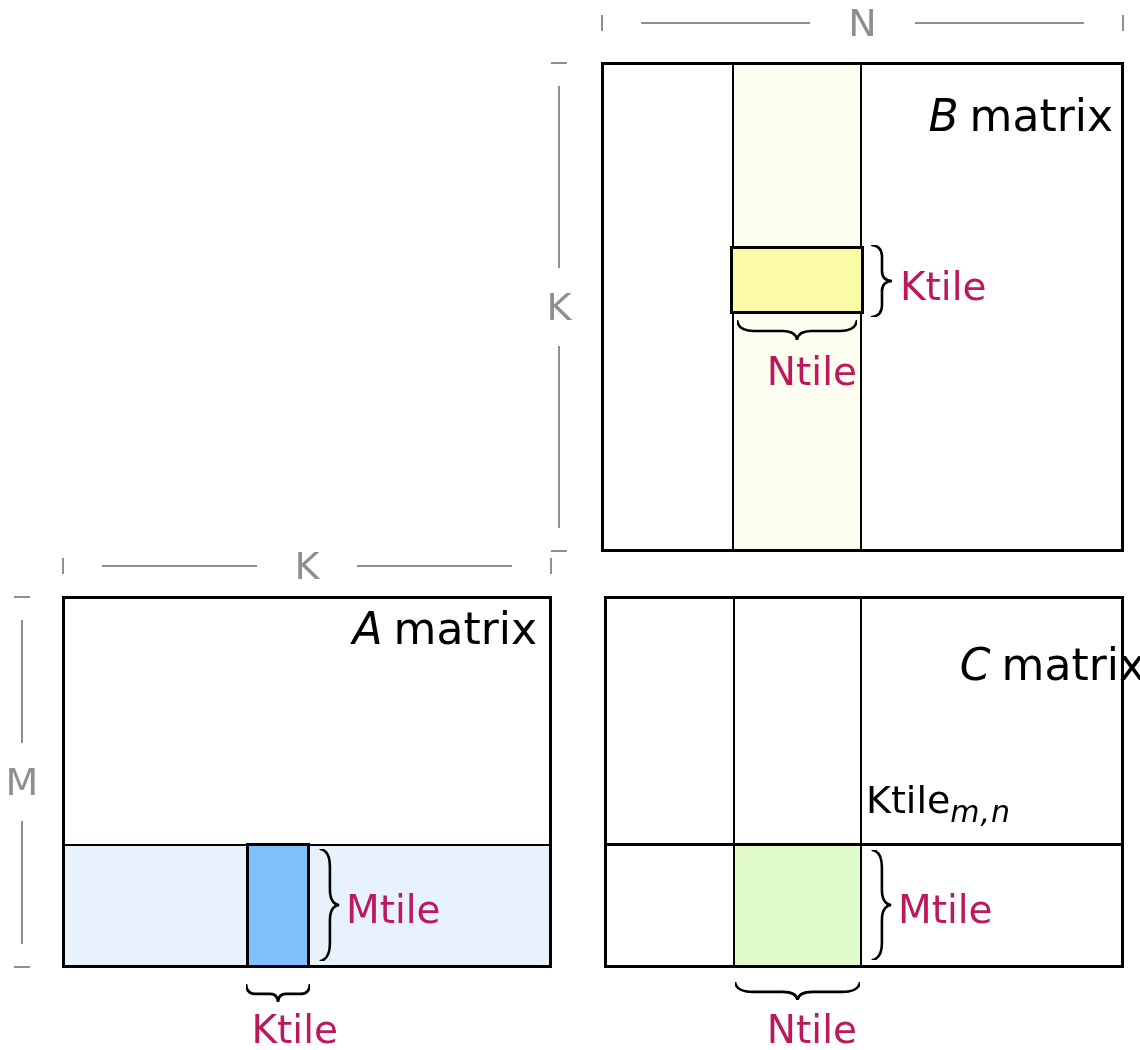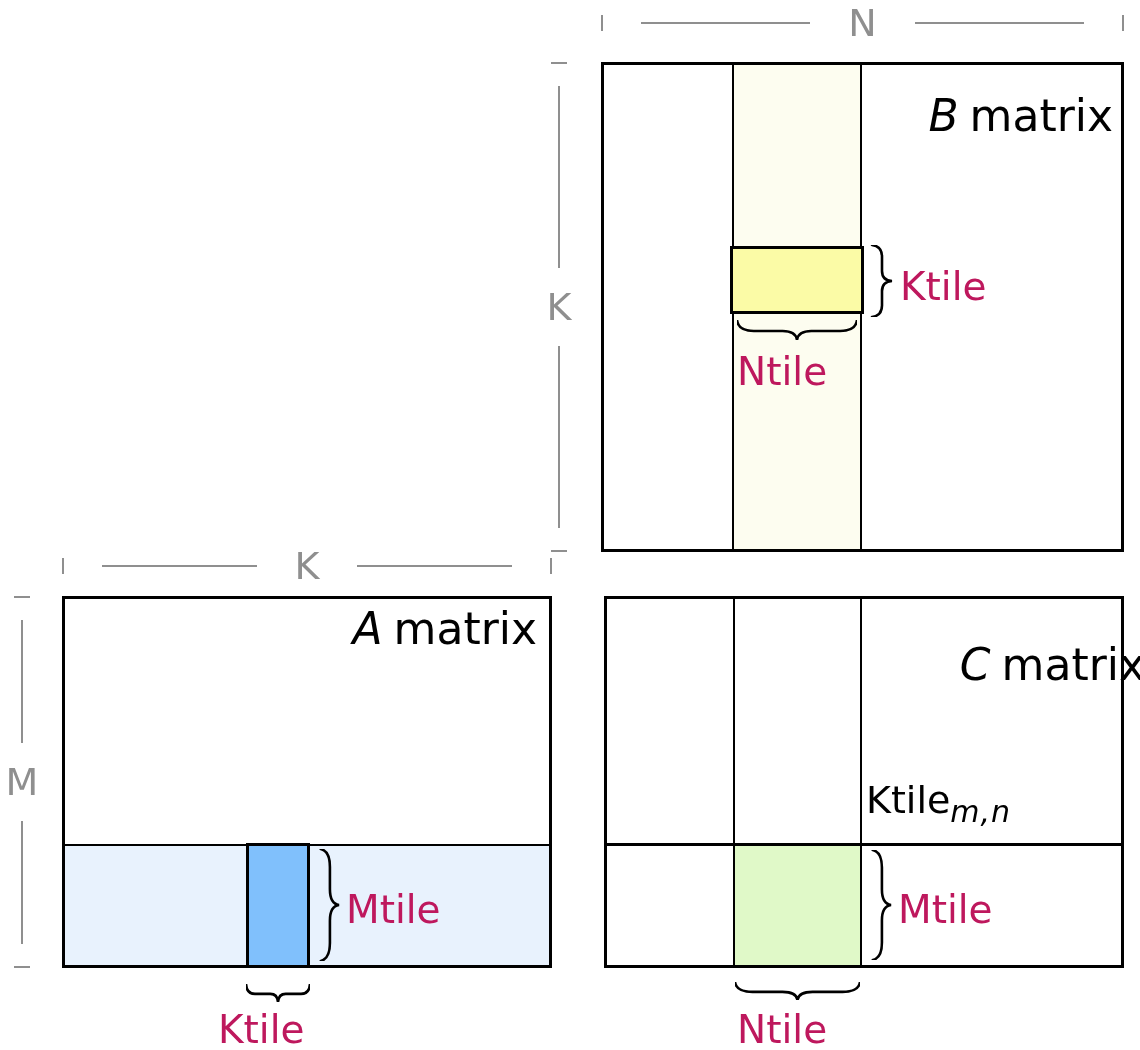--- a/index.html
+++ b/index.html
@@ -4,21 +4,21 @@
 <style>
   html,body{margin:0;padding:0;background:#ffffff;}
   body{font-family:"DejaVu Sans","Liberation Sans",sans-serif;}
   #stage{position:relative;width:1140px;height:1050px;background:#fff;overflow:hidden;}
   .box{position:absolute;border:3px solid #000;box-sizing:border-box;background:#fff;}
   .rect{position:absolute;box-sizing:border-box;}
   .mat-label{position:absolute;font-size:44px;color:#000;text-align:right;white-space:nowrap;line-height:1.15;}
   .mat-letter{font-style:italic;}
   .mat-word{margin-left:11px;}
   .tile-label{position:absolute;font-size:39px;color:#be185d;line-height:1.25;white-space:nowrap;}
-  .center{text-align:left;}
+  .center{text-align:right;}
   .block-label{position:absolute;font-size:38px;color:#000;line-height:1.1;white-space:nowrap;}
   .block-sub{font-size:30px;font-style:italic;vertical-align:-9px;letter-spacing:1px;}
   
   .dim-h{position:absolute;display:flex;align-items:center;gap:38px;}
   .dim-h .dline{flex:1;height:2px;background:#8f8f8f;}
   .dim-h .dtick{width:2px;height:16px;background:#8f8f8f;}
   .dim-v{position:absolute;display:flex;flex-direction:column;align-items:center;gap:22px;}
   .dim-v .dline{flex:1;width:2px;background:#8f8f8f;}
   .dim-v .dtick{height:2px;width:16px;background:#8f8f8f;}
   .dlabel{font-size:38px;color:#8f8f8f;line-height:0.9;}

